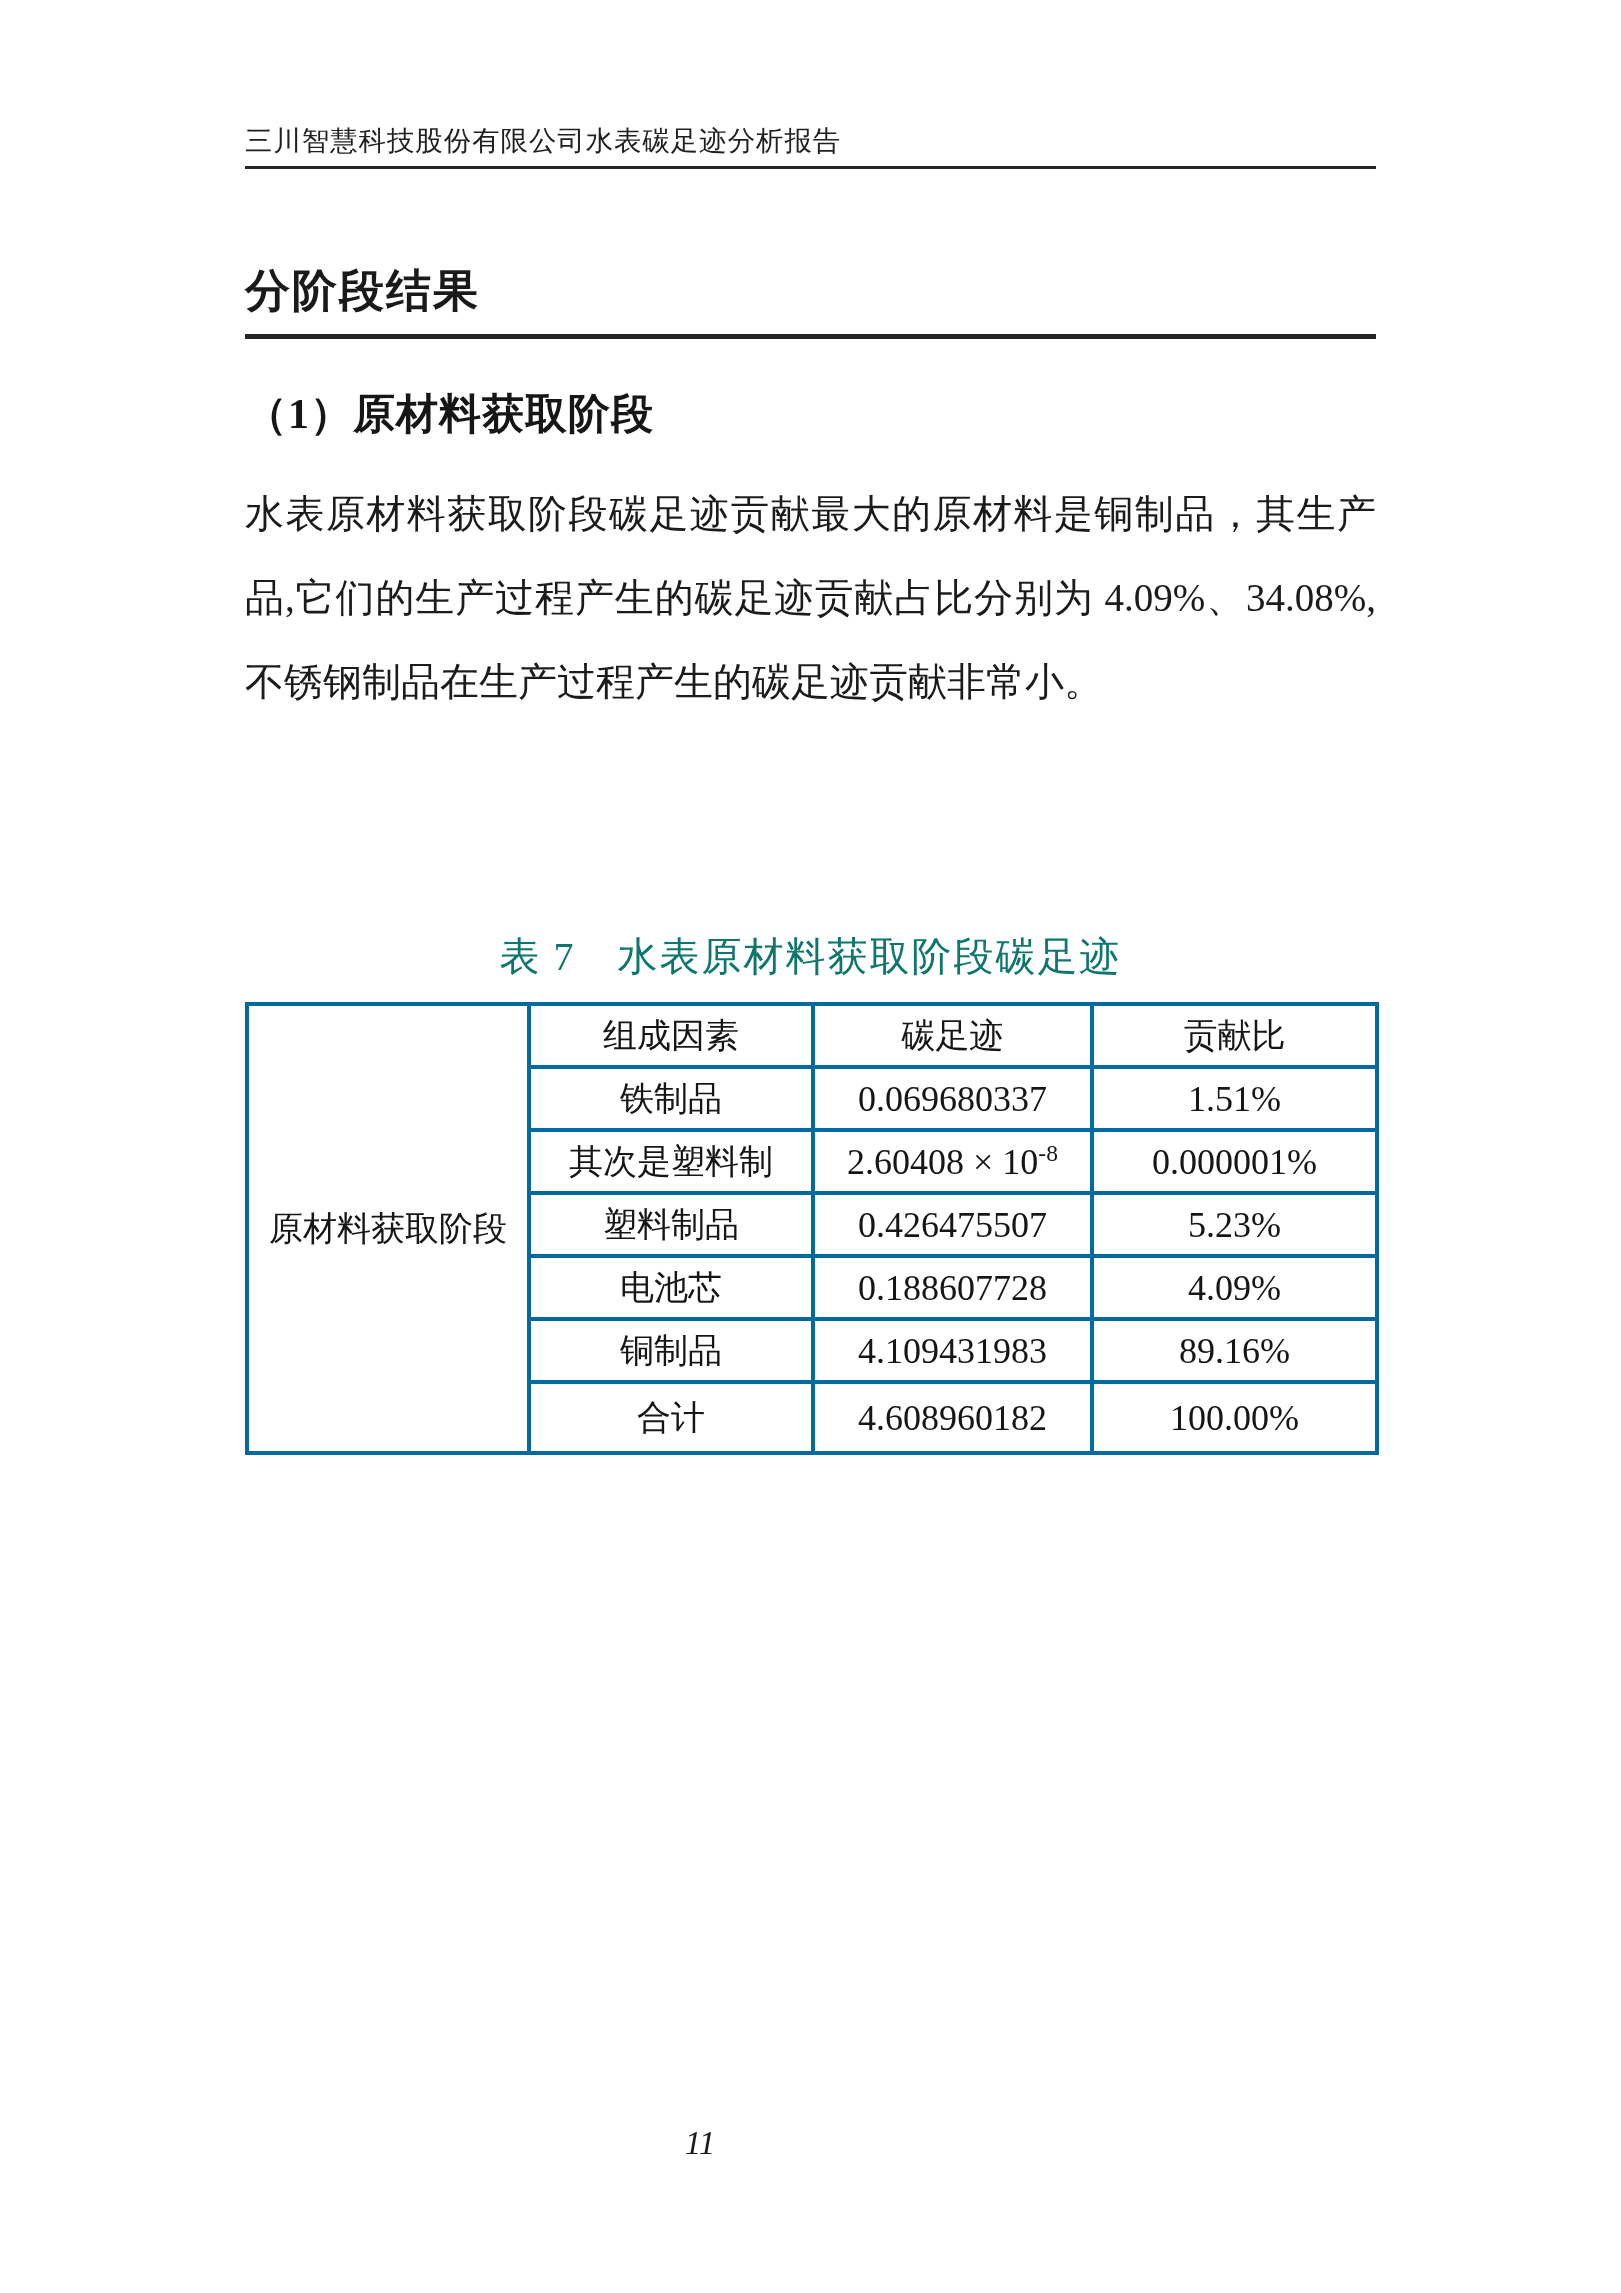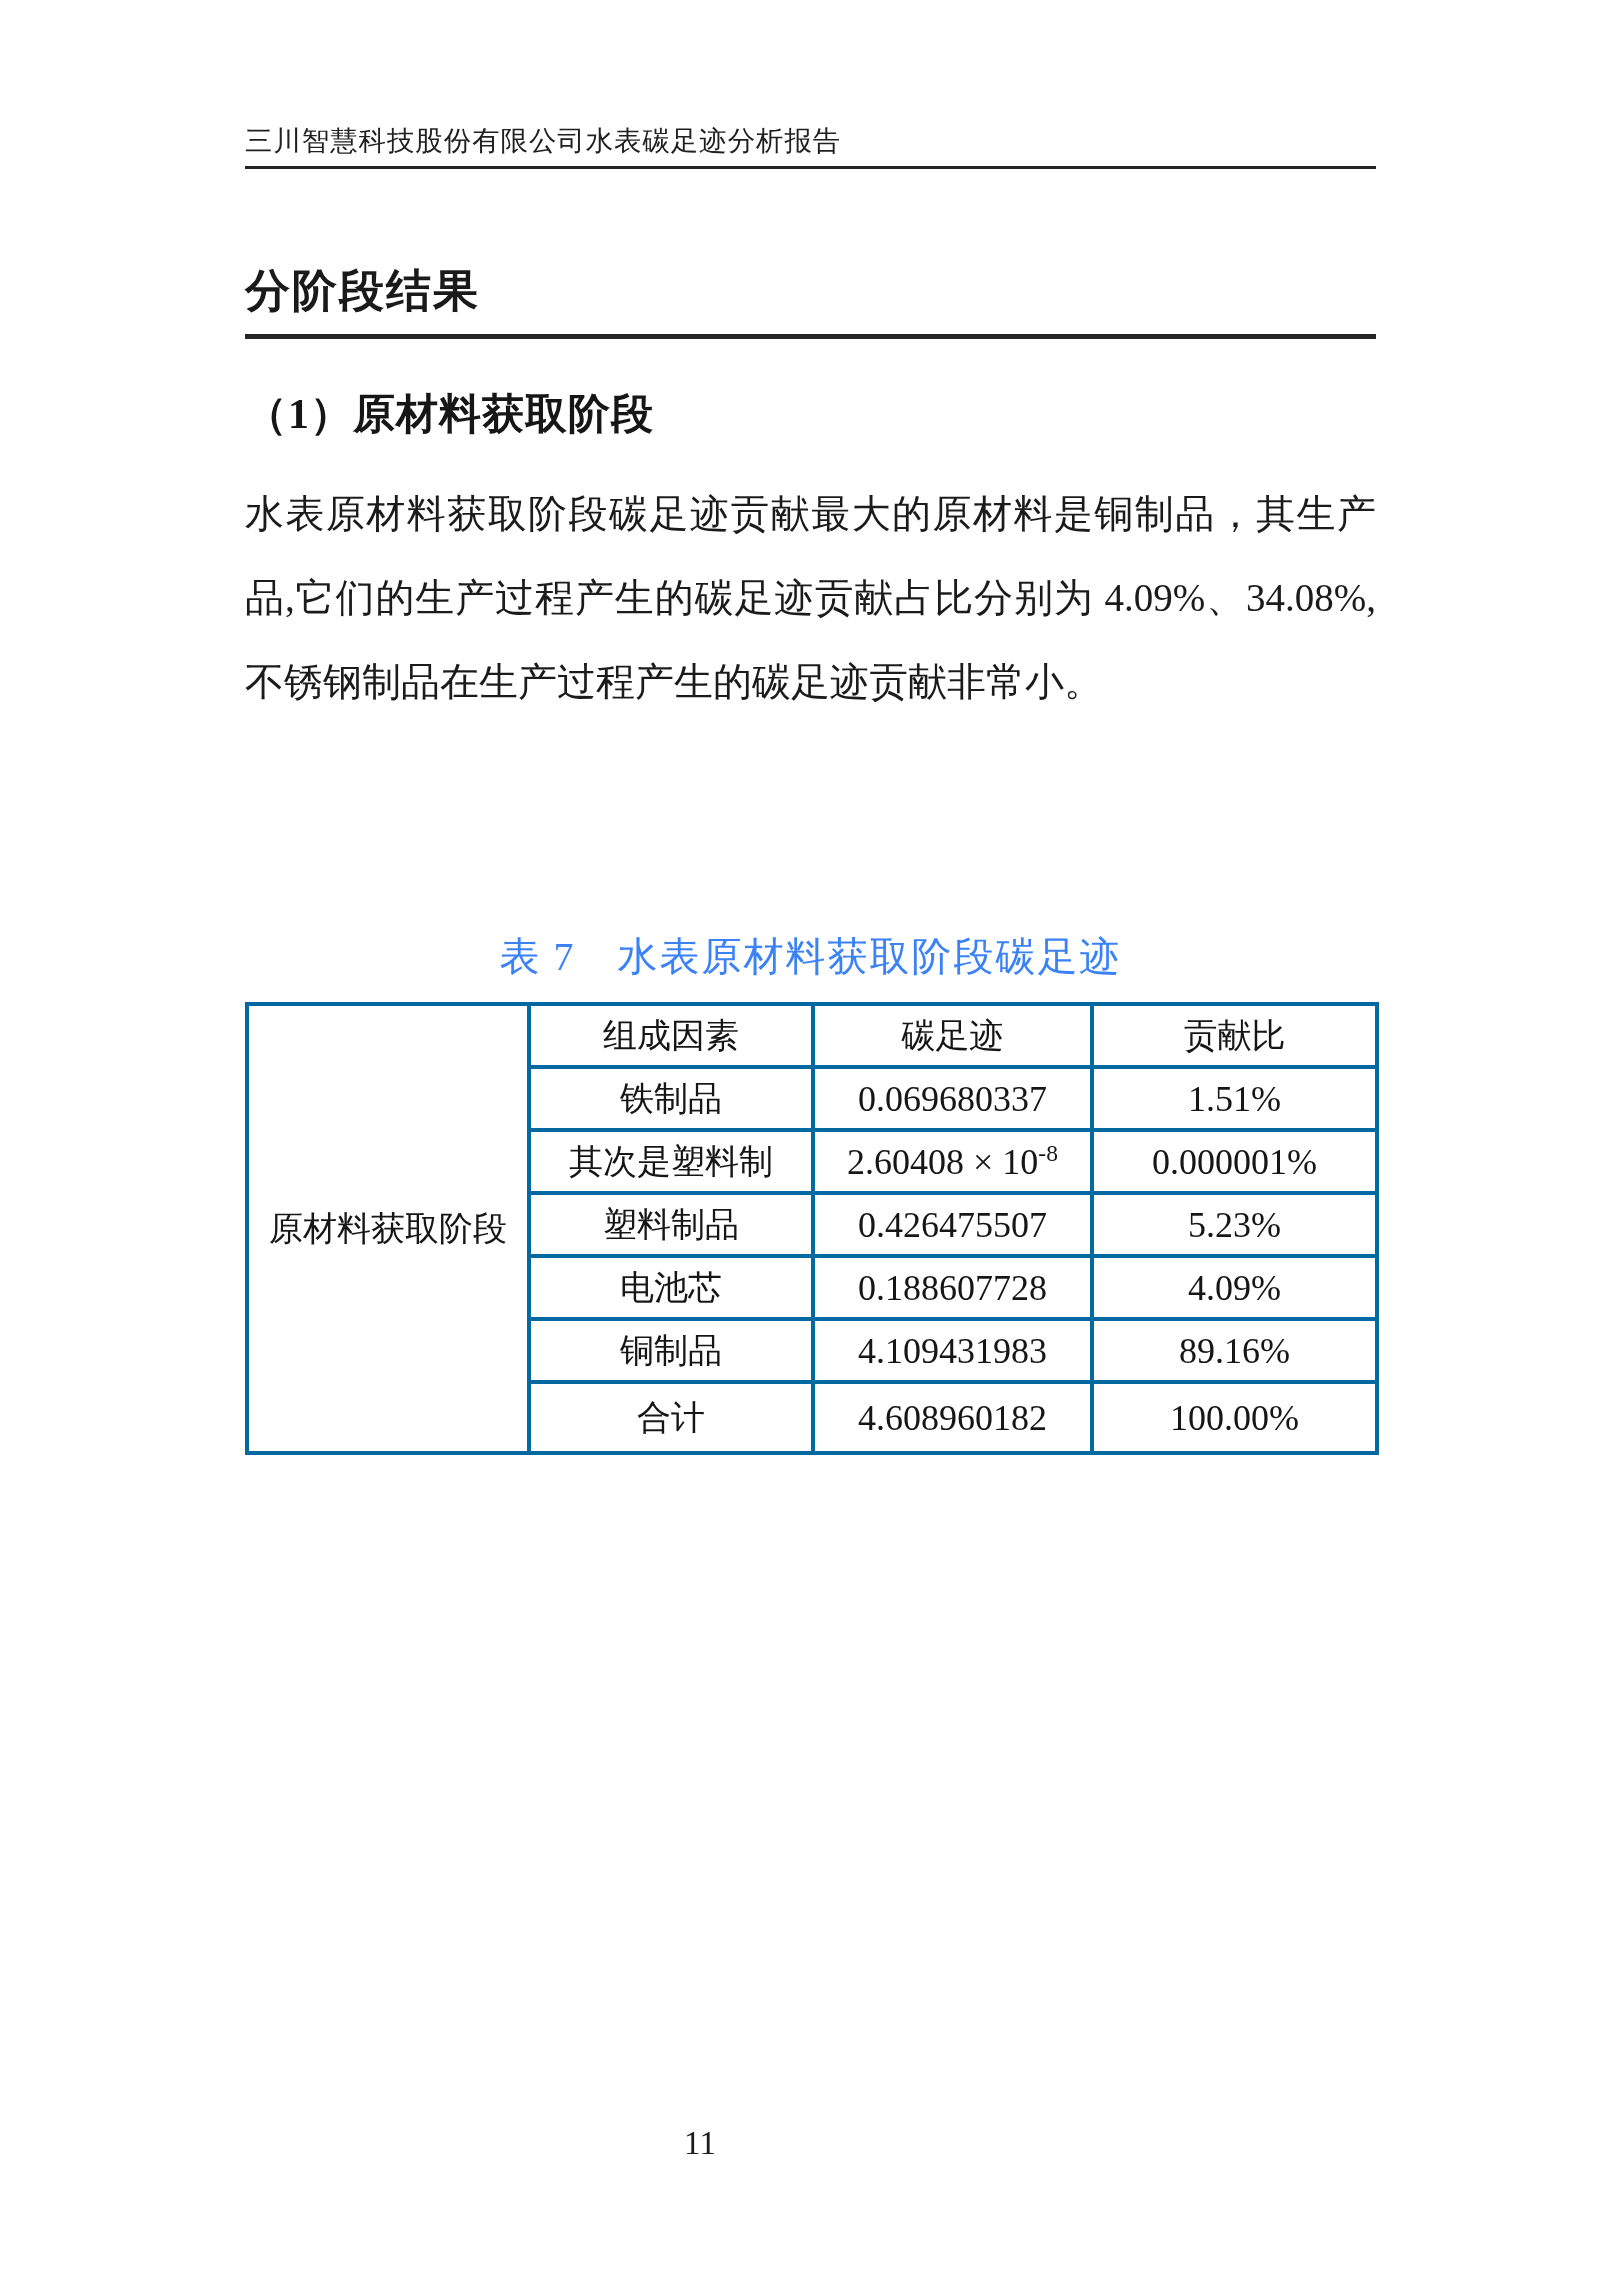--- a/index.html
+++ b/index.html
@@ -78,21 +78,21 @@
     text-align-last: left;
   }
   .table-caption {
     position: absolute;
     top: 929px;
     left: 245px;
     width: 1131px;
     text-align: center;
     font-size: 40px;
     letter-spacing: 2px;
-    color: #3b82f6;
+    color: #0f766e;
   }
   table.data-table {
     position: absolute;
     top: 1002px;
     left: 245px;
     width: 1131px;
     border-collapse: collapse;
     border: 2.9px solid #282828;
     font-size: 34px;
     color: #161616;
@@ -117,20 +117,21 @@
     line-height: 0;
   }
   .page-number {
     position: absolute;
     top: 2125px;
     left: 0;
     width: 1400px;
     text-align: center;
     font-size: 33px;
     color: #1b1b1b;
+    font-style: italic;
   }
 </style>
 </head>
 <body>
 
 <div class="page">
 
   <div class="running-header">三川智慧科技股份有限公司水表碳足迹分析报告</div>
   <div class="header-rule"></div>
 

